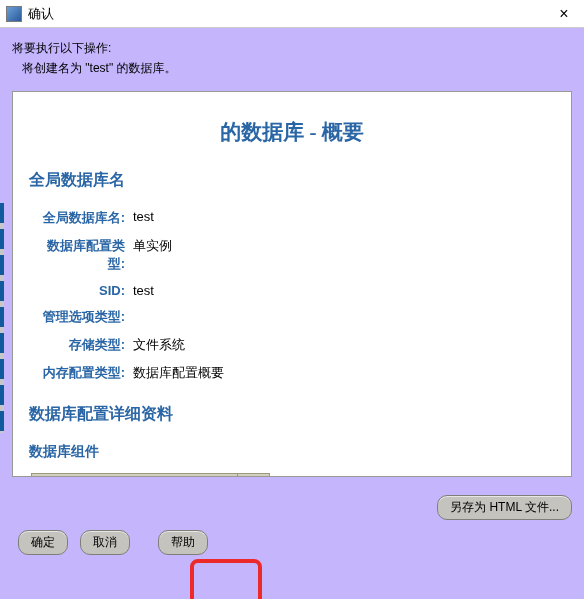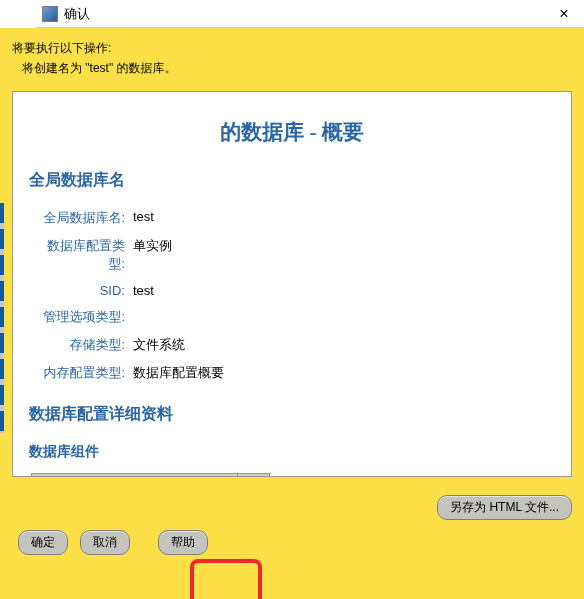--- a/index.html
+++ b/index.html
@@ -12,36 +12,35 @@
       overflow: hidden;
       position: relative;
     }
     .titlebar {
       height: 28px;
       background: #fff;
       border-bottom: 1px solid #ccc;
       display: flex;
       align-items: center;
       padding: 0 6px;
-      margin-left: 36px;
     }
     .titlebar .ticon {
       width: 16px; height: 16px;
       background: linear-gradient(135deg, #6ca0d8, #2a5a9a);
       margin-right: 6px;
       border: 1px solid #7a7a7a;
     }
     .titlebar .title { flex: 1; font-size: 13px; }
     .titlebar .close {
       width: 28px; height: 20px;
       display: flex; align-items: center; justify-content: center;
       font-size: 16px; cursor: pointer;
     }
     .dialog-body {
-      background: #fde047;
+      background: #c4b5fd;
       height: 571px;
       padding: 12px 12px 8px 12px;
       position: relative;
     }
     .instr1 { font-size: 12px; margin-bottom: 3px; }
     .instr2 { font-size: 12px; margin-left: 10px; margin-bottom: 14px; }
     .instr3 { font-size: 12px; margin-bottom: 6px; }
     .details-panel {
       background: #fff;
       border: 1px solid #9a9a95;
@@ -70,21 +69,21 @@
       margin-bottom: 22px;
     }
     .kv-row {
       display: flex;
       margin-bottom: 10px;
     }
     .kv-label {
       width: 96px;
       text-align: right;
       color: #2a66a5;
-      font-weight: normal;
+      font-weight: bold;
       font-size: 13px;
       padding-right: 4px;
     }
     .kv-val {
       font-size: 13px;
       color: #000;
       padding-left: 4px;
     }
     .section-h2 {
       color: #2a66a5;

